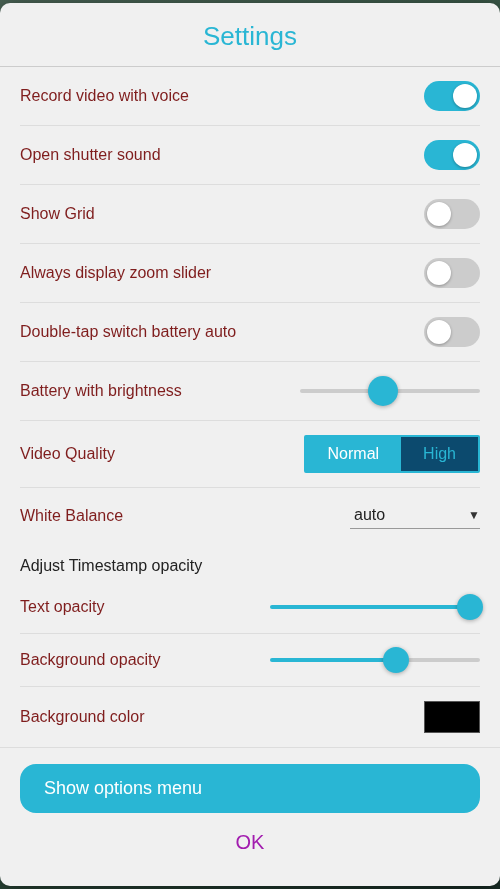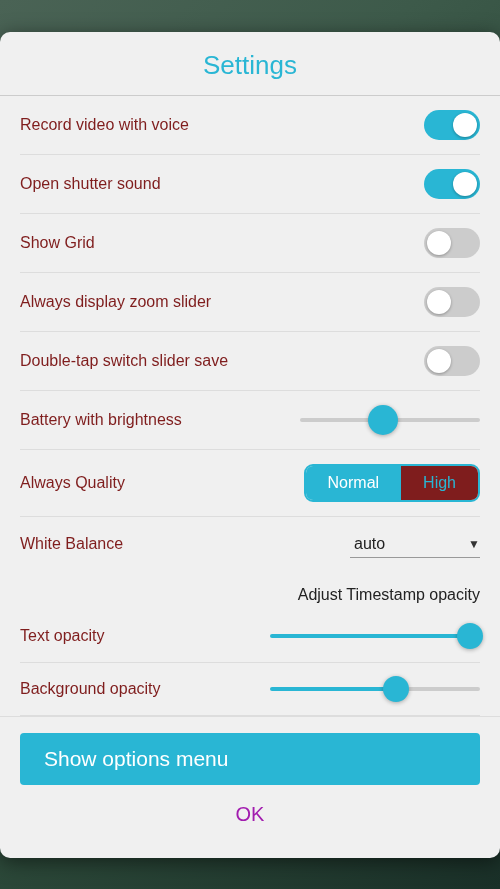--- a/index.html
+++ b/index.html
@@ -127,39 +127,39 @@
       top: 50%;
       transform: translateY(-50%);
       left: 38%;
       box-shadow: 0 1px 4px rgba(0,0,0,0.3);
     }
 
     
     .quality-buttons {
       display: flex;
       border: 2px solid #29b6d4;
-      border-radius: 9px;
+      border-radius: 2px;
       overflow: hidden;
     }
 
     .quality-btn {
       padding: 8px 22px;
       font-size: 16px;
       cursor: pointer;
       border: none;
       outline: none;
     }
 
     .quality-btn.active {
       background: #29b6d4;
       color: white;
     }
 
     .quality-btn.inactive {
-      background: #7f1d1d;
+      background: #0c4a6e;
       color: #29b6d4;
     }
 
     
     .dropdown-container {
       position: relative;
       display: flex;
       align-items: center;
       border-bottom: 1px solid #999;
       min-width: 130px;
@@ -182,43 +182,42 @@
     .section-header {
       font-size: 16px;
       color: #222;
       padding: 14px 0 6px 0;
     }
 
     
     .timestamp-section {
       padding: 0 20px;
       border-bottom: 1px solid #ddd;
-      text-align: right;
     }
 
     
     .opacity-row {
       display: flex;
       align-items: center;
       justify-content: space-between;
       padding: 14px 0;
       border-bottom: 1px solid #ddd;
     }
 
     
     .options-btn-container {
       padding: 16px 20px 8px;
     }
 
     .options-btn {
       background: #29b6d4;
       color: white;
       border: none;
-      border-radius: 4px;
-      font-size: 21px;
+      border-radius: 16px;
+      font-size: 18px;
       padding: 14px 24px;
       cursor: pointer;
       width: 100%;
       text-align: left;
     }
 
     
     .ok-btn-container {
       padding: 10px 20px 0;
       text-align: center;
@@ -301,37 +300,37 @@
     </div>
 
     <div class="setting-row">
       <span class="setting-label">Always display zoom slider</span>
       <div class="toggle off">
         <div class="toggle-knob"></div>
       </div>
     </div>
 
     <div class="setting-row">
-      <span class="setting-label">Double-tap switch slider save</span>
+      <span class="setting-label">Double-tap switch battery auto</span>
       <div class="toggle off">
         <div class="toggle-knob"></div>
       </div>
     </div>
 
     <div class="setting-row">
       <span class="setting-label">Battery with brightness</span>
       <div class="battery-slider-container">
         <div class="battery-slider-track">
           <div class="battery-slider-knob"></div>
         </div>
       </div>
     </div>
 
     <div class="setting-row">
-      <span class="setting-label">Always Quality</span>
+      <span class="setting-label">Video Quality</span>
       <div class="quality-buttons">
         <button class="quality-btn active">Normal</button>
         <button class="quality-btn inactive">High</button>
       </div>
     </div>
 
     <div class="setting-row">
       <span class="setting-label">White Balance</span>
       <div class="dropdown-container">
         <span class="dropdown-value">auto</span>
@@ -355,20 +354,24 @@
 
     <div class="opacity-row">
       <span class="setting-label">Background opacity</span>
       <div class="full-slider-container">
         <div class="full-slider-track" style="background: linear-gradient(to right, #29b6d4 60%, #ccc 60%);">
           <div class="full-slider-knob" style="left: calc(60% - 13px);"></div>
         </div>
       </div>
     </div>
 
+    <div class="opacity-row" style="border-bottom: none;">
+      <span class="setting-label">Background color</span>
+      <div class="color-swatch"></div>
+    </div>
 
   </div>
 
   <div class="options-btn-container">
     <button class="options-btn">Show options menu</button>
   </div>
 
   <div class="ok-btn-container">
     <button class="ok-btn">OK</button>
   </div>

